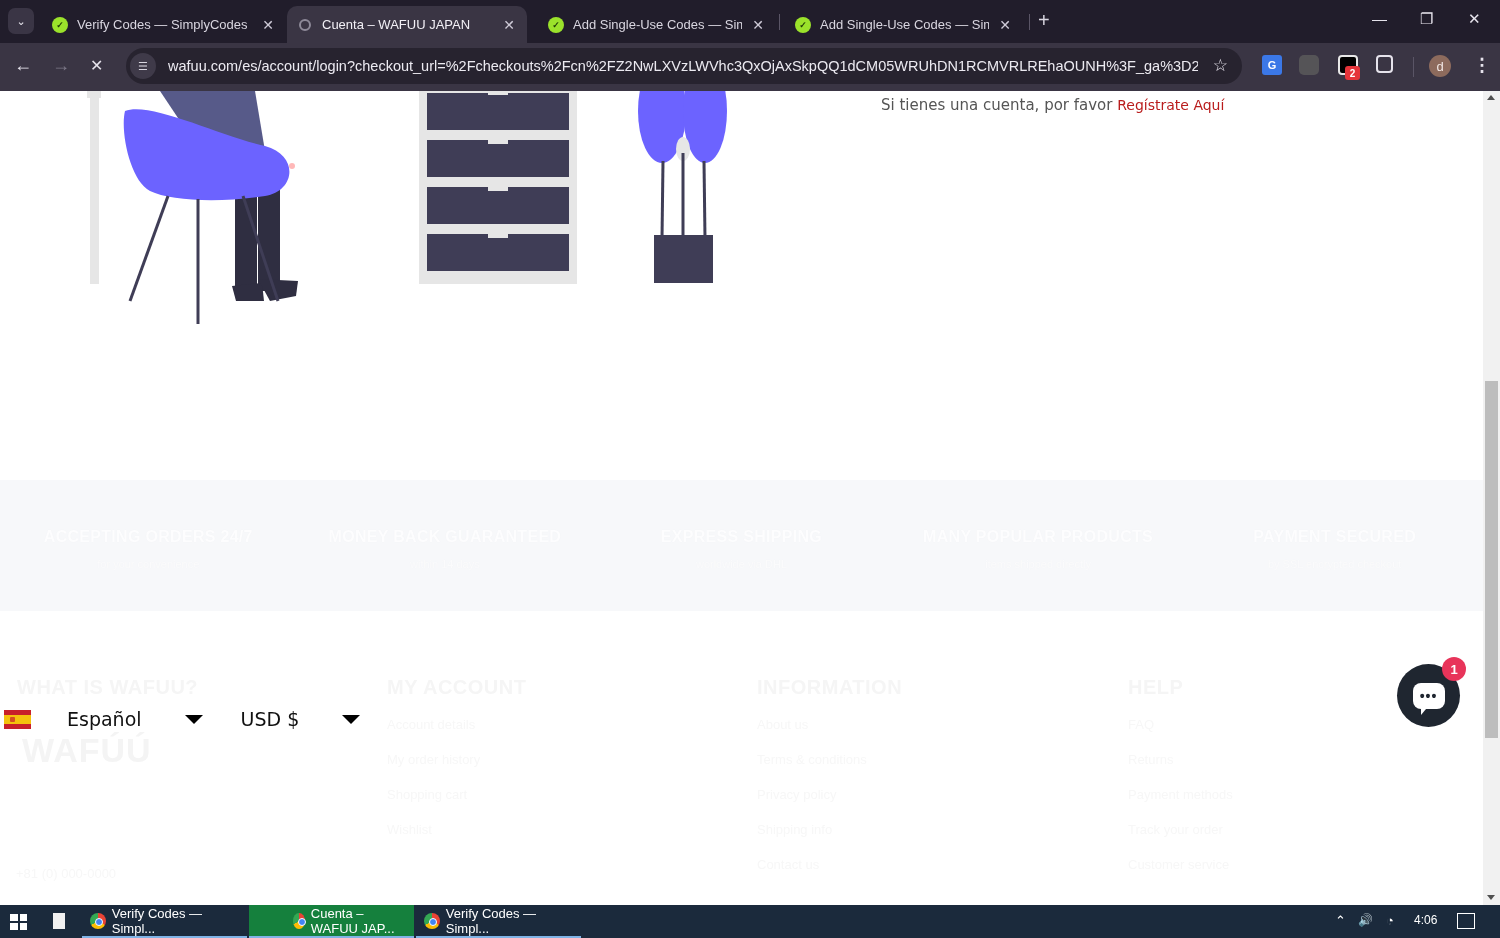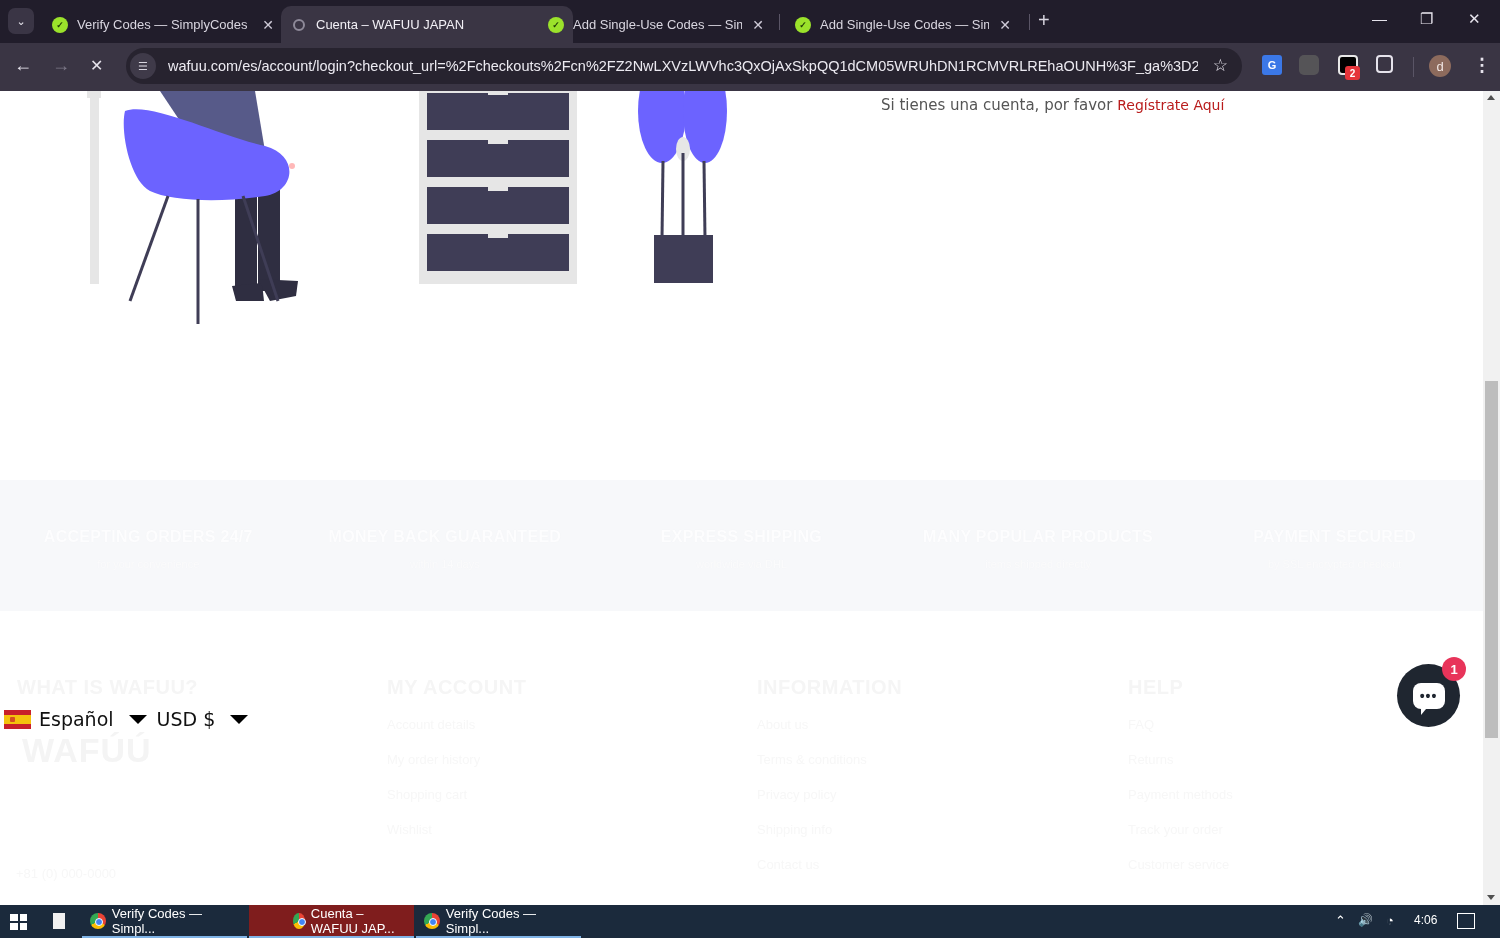--- a/index.html
+++ b/index.html
@@ -57,62 +57,62 @@
   
   .footer { position: absolute; left: 0; top: 520px; width: 1483px; height: 300px; }
   .fcol { position: absolute; top: 65px; }
   .fcol .f-head { font-size: 20px; font-weight: bold; color: #f5f5f5; letter-spacing: .5px; }
   .fcol .f-link { font-size: 13px; color: #f7f7f7; margin-top: 18px; height: 17px; }
   .fcol .f-link:first-of-type { margin-top: 30px; }
   .logo-wafuu { position: absolute; left: 22px; top: 120px; font-size: 34px; font-weight: bold; color: #f4f4f4; letter-spacing: 1px; }
   .f-about { position: absolute; left: 16px; top: 255px; font-size: 13px; color: #f7f7f7; }
 
   
-  .locale { position: absolute; left: 4px; top: 708px; display: flex; align-items: center; }
+  .locale { position: absolute; left: 4px; top: 708px; display: flex; align-items: center; gap: 28px; }
   .flag { width: 27px; height: 19px; display: flex; flex-direction: column; }
   .flag .r { height: 5px; background: #c8202a; }
   .flag .y { height: 9px; background: #f4c20d; position: relative; }
   .flag .y::after { content: ""; position: absolute; left: 6px; top: 2px; width: 5px; height: 5px; background: #c8202a; border-radius: 1px; opacity: .7; }
   .locale .lang { font-size: 20px; color: #111; margin-left: 8px; font-family: "DejaVu Sans", sans-serif; font-size: 19px; }
   .caret { width: 0; height: 0; border-left: 9px solid transparent; border-right: 9px solid transparent; border-top: 9px solid #000; margin-left: 15px; margin-right: 10px; }
   .locale .cur { font-size: 19px; color: #111; font-family: "DejaVu Sans", sans-serif; }
 
   
   .chat { position: absolute; left: 1397px; top: 664px; width: 63px; height: 63px; border-radius: 50%; background: #1f2630; display: flex; align-items: center; justify-content: center; }
   .chat .bubble { width: 32px; height: 26px; background: #fff; border-radius: 8px; position: relative; display: flex; align-items: center; justify-content: center; font-size: 14px; font-weight: bold; color: #1f2630; letter-spacing: 1px; }
   .chat .bubble::after { content: ""; position: absolute; left: 8px; bottom: -6px; border-left: 5px solid #fff; border-bottom: 6px solid transparent; }
   .chat-badge { position: absolute; left: 1442px; top: 657px; width: 24px; height: 24px; border-radius: 50%; background: #e8345a; color: #fff; font-size: 13px; font-weight: bold; display: flex; align-items: center; justify-content: center; }
 
   
   .taskbar { position: absolute; left: 0; top: 905px; width: 1500px; height: 44px; background: #1b2a3c; }
   .start { position: absolute; left: 10px; top: 9px; width: 17px; height: 16px; display: grid; grid-template-columns: 1fr 1fr; gap: 2px; }
   .start span { background: #fff; }
   .files { position: absolute; left: 53px; top: 8px; width: 12px; height: 16px; background: #f1f1f1; }
   .task { position: absolute; top: 0; height: 33px; display: flex; align-items: center; padding-left: 8px; font-size: 13px; color: #fff; border-bottom: 2px solid #7fb3e6; }
-  .task.active { background: #7f1d1d; padding-left: 44px; }
+  .task.active { background: #15803d; padding-left: 44px; }
   .task .chrome { width: 16px; height: 16px; border-radius: 50%; background: conic-gradient(#ea4335 0 33%, #fbbc05 0 66%, #34a853 0); margin-right: 6px; position: relative; }
   .task .chrome::after { content: ""; position: absolute; left: 5px; top: 5px; width: 6px; height: 6px; border-radius: 50%; background: #4285f4; border: 1px solid #fff; }
   .tray { position: absolute; top: 8px; color: #fff; font-size: 13px; }
   .notif { position: absolute; left: 1457px; top: 8px; width: 18px; height: 16px; border: 1.5px solid #fff; }
 </style>
 </head>
 <body>
 
 <div class="tabstrip">
   <div class="tab-search">
       <span>⌄</span>
     </div>
 
   <div class="tab" style="left:40px;width:246px;">
     <span class="favicon">✓</span>
     <span class="title">Verify Codes — SimplyCodes</span>
     <span class="close">✕</span>
   </div>
 
-  <div class="tab active" style="left:281px;width:292px;">
+  <div class="tab active" style="left:287px;width:240px;">
     <span class="favicon loading"></span>
     <span class="title">Cuenta – WAFUU JAPAN</span>
     <span class="close">✕</span>
   </div>
 
   <div class="tab" style="left:536px;width:240px;">
     <span class="favicon">✓</span>
     <span class="title" style="max-width:172px;">Add Single-Use Codes — SimplyCodes</span>
     <span class="close">✕</span>
   </div>

